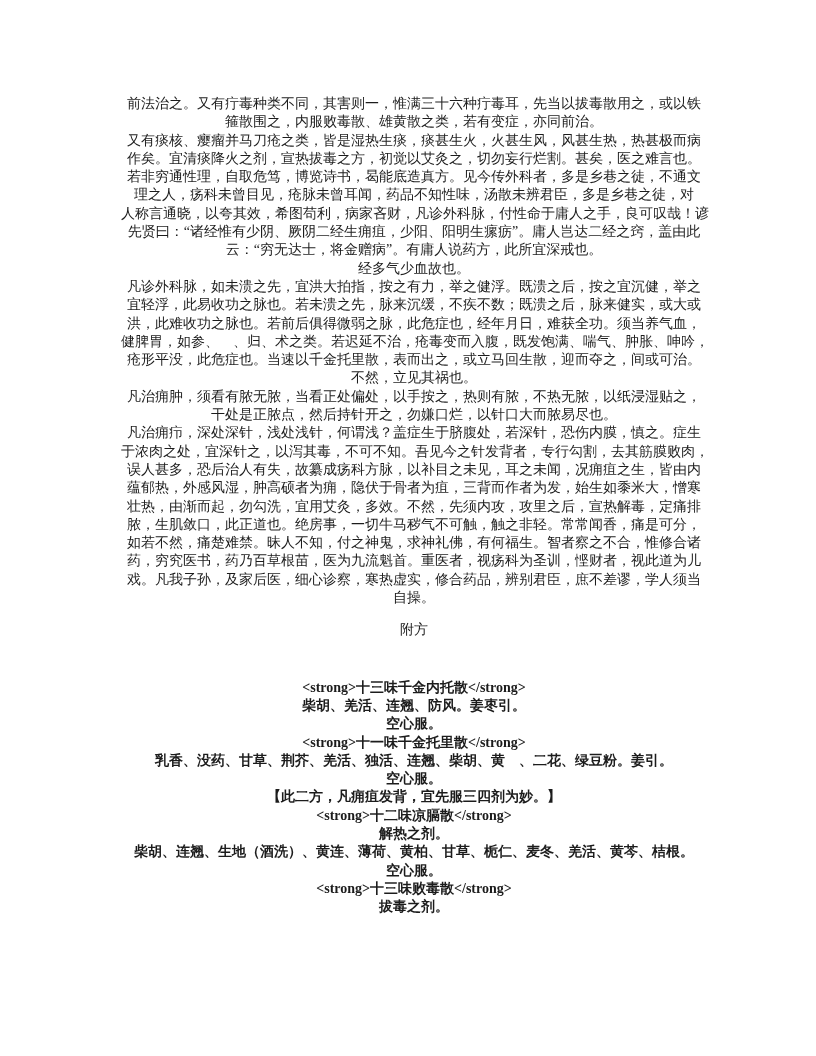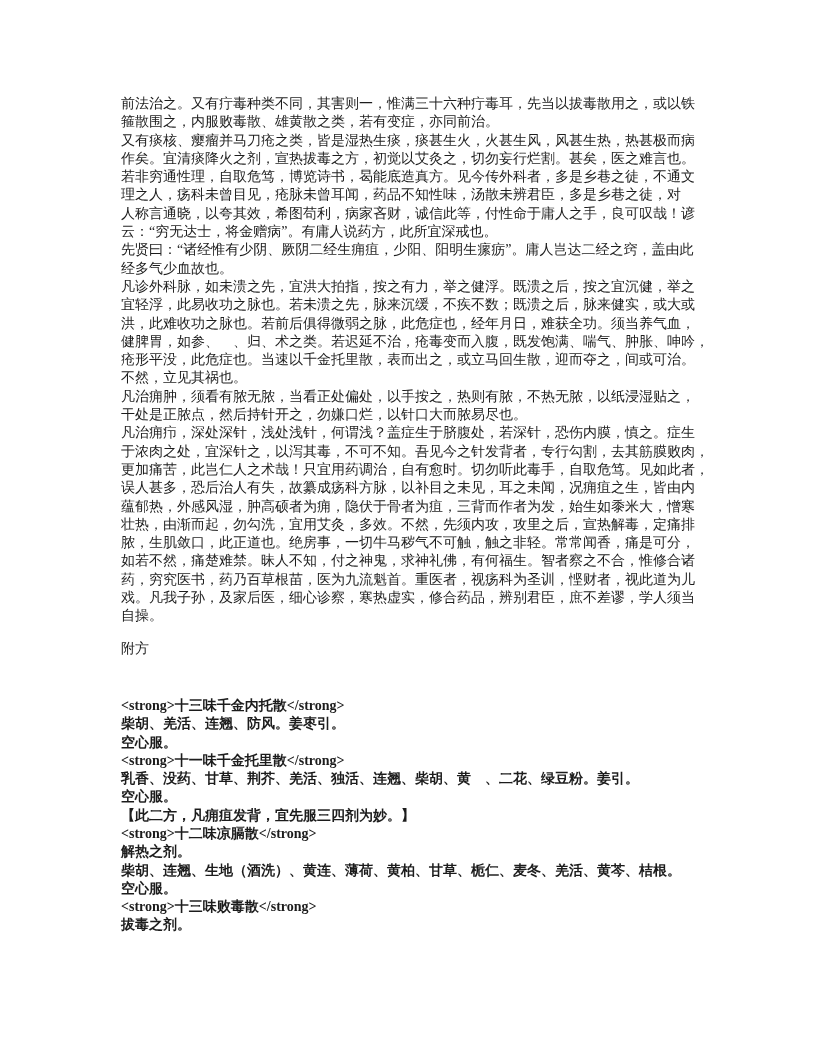--- a/index.html
+++ b/index.html
@@ -15,20 +15,21 @@
   }
   .page {
     position: absolute;
     left: 121px;
     top: 95px;
     width: 586px;
     font-family: "Liberation Serif", "DejaVu Serif", serif;
     font-size: 14px;
     line-height: 18.3px;
     color: #1c1c1c;
+    text-align: center;
   }
   .line {
     white-space: pre;
     min-height: 18.3px;
   }
   .block-appendix {
     margin-top: 14px;
   }
   .block-formulas {
     margin-top: 39px;
@@ -40,35 +41,34 @@
 
 <div class="page">
 
   <div class="block-main">
     <div class="line">前法治之。又有疔毒种类不同，其害则一，惟满三十六种疔毒耳，先当以拔毒散用之，或以铁</div>
     <div class="line">箍散围之，内服败毒散、雄黄散之类，若有变症，亦同前治。</div>
     <div class="line">又有痰核、瘿瘤并马刀疮之类，皆是湿热生痰，痰甚生火，火甚生风，风甚生热，热甚极而病</div>
     <div class="line">作矣。宜清痰降火之剂，宣热拔毒之方，初觉以艾灸之，切勿妄行烂割。甚矣，医之难言也。</div>
     <div class="line">若非穷通性理，自取危笃，博览诗书，曷能底造真方。见今传外科者，多是乡巷之徒，不通文</div>
     <div class="line">理之人，疡科未曾目见，疮脉未曾耳闻，药品不知性味，汤散未辨君臣，多是乡巷之徒，对</div>
-    <div class="line">人称言通晓，以夸其效，希图苟利，病家吝财，诚信此等，付性命于庸人之手，良可叹哉！谚</div>
+    <div class="line">人称言通晓，以夸其效，希图苟利，病家吝财，凡诊外科脉，付性命于庸人之手，良可叹哉！谚</div>
+    <div class="line">先贤曰：“诸经惟有少阴、厥阴二经生痈疽，少阳、阳明生瘰疬”。庸人岂达二经之窍，盖由此</div>
     <div class="line">云：“穷无达士，将金赠病”。有庸人说药方，此所宜深戒也。</div>
-    <div class="line">先贤曰：“诸经惟有少阴、厥阴二经生痈疽，少阳、阳明生瘰疬”。庸人岂达二经之窍，盖由此</div>
     <div class="line">经多气少血故也。</div>
     <div class="line">凡诊外科脉，如未溃之先，宜洪大拍指，按之有力，举之健浮。既溃之后，按之宜沉健，举之</div>
     <div class="line">宜轻浮，此易收功之脉也。若未溃之先，脉来沉缓，不疾不数；既溃之后，脉来健实，或大或</div>
     <div class="line">洪，此难收功之脉也。若前后俱得微弱之脉，此危症也，经年月日，难获全功。须当养气血，</div>
     <div class="line">健脾胃，如参、　、归、术之类。若迟延不治，疮毒变而入腹，既发饱满、喘气、肿胀、呻吟，</div>
     <div class="line">疮形平没，此危症也。当速以千金托里散，表而出之，或立马回生散，迎而夺之，间或可治。</div>
     <div class="line">不然，立见其祸也。</div>
     <div class="line">凡治痈肿，须看有脓无脓，当看正处偏处，以手按之，热则有脓，不热无脓，以纸浸湿贴之，</div>
     <div class="line">干处是正脓点，然后持针开之，勿嫌口烂，以针口大而脓易尽也。</div>
     <div class="line">凡治痈疖，深处深针，浅处浅针，何谓浅？盖症生于脐腹处，若深针，恐伤内膜，慎之。症生</div>
     <div class="line">于浓肉之处，宜深针之，以泻其毒，不可不知。吾见今之针发背者，专行勾割，去其筋膜败肉，</div>
-    <div class="line">更加痛苦，此岂仁人之术哉！只宜用药调治，自有愈时。切勿听此毒手，自取危笃。见如此者，</div>
     <div class="line">误人甚多，恐后治人有失，故纂成疡科方脉，以补目之未见，耳之未闻，况痈疽之生，皆由内</div>
     <div class="line">蕴郁热，外感风湿，肿高硕者为痈，隐伏于骨者为疽，三背而作者为发，始生如黍米大，憎寒</div>
     <div class="line">壮热，由渐而起，勿勾洗，宜用艾灸，多效。不然，先须内攻，攻里之后，宣热解毒，定痛排</div>
     <div class="line">脓，生肌敛口，此正道也。绝房事，一切牛马秽气不可触，触之非轻。常常闻香，痛是可分，</div>
     <div class="line">如若不然，痛楚难禁。昧人不知，付之神鬼，求神礼佛，有何福生。智者察之不合，惟修合诸</div>
     <div class="line">药，穷究医书，药乃百草根苗，医为九流魁首。重医者，视疡科为圣训，悭财者，视此道为儿</div>
     <div class="line">戏。凡我子孙，及家后医，细心诊察，寒热虚实，修合药品，辨别君臣，庶不差谬，学人须当</div>
     <div class="line">自操。</div>
   </div>
 

